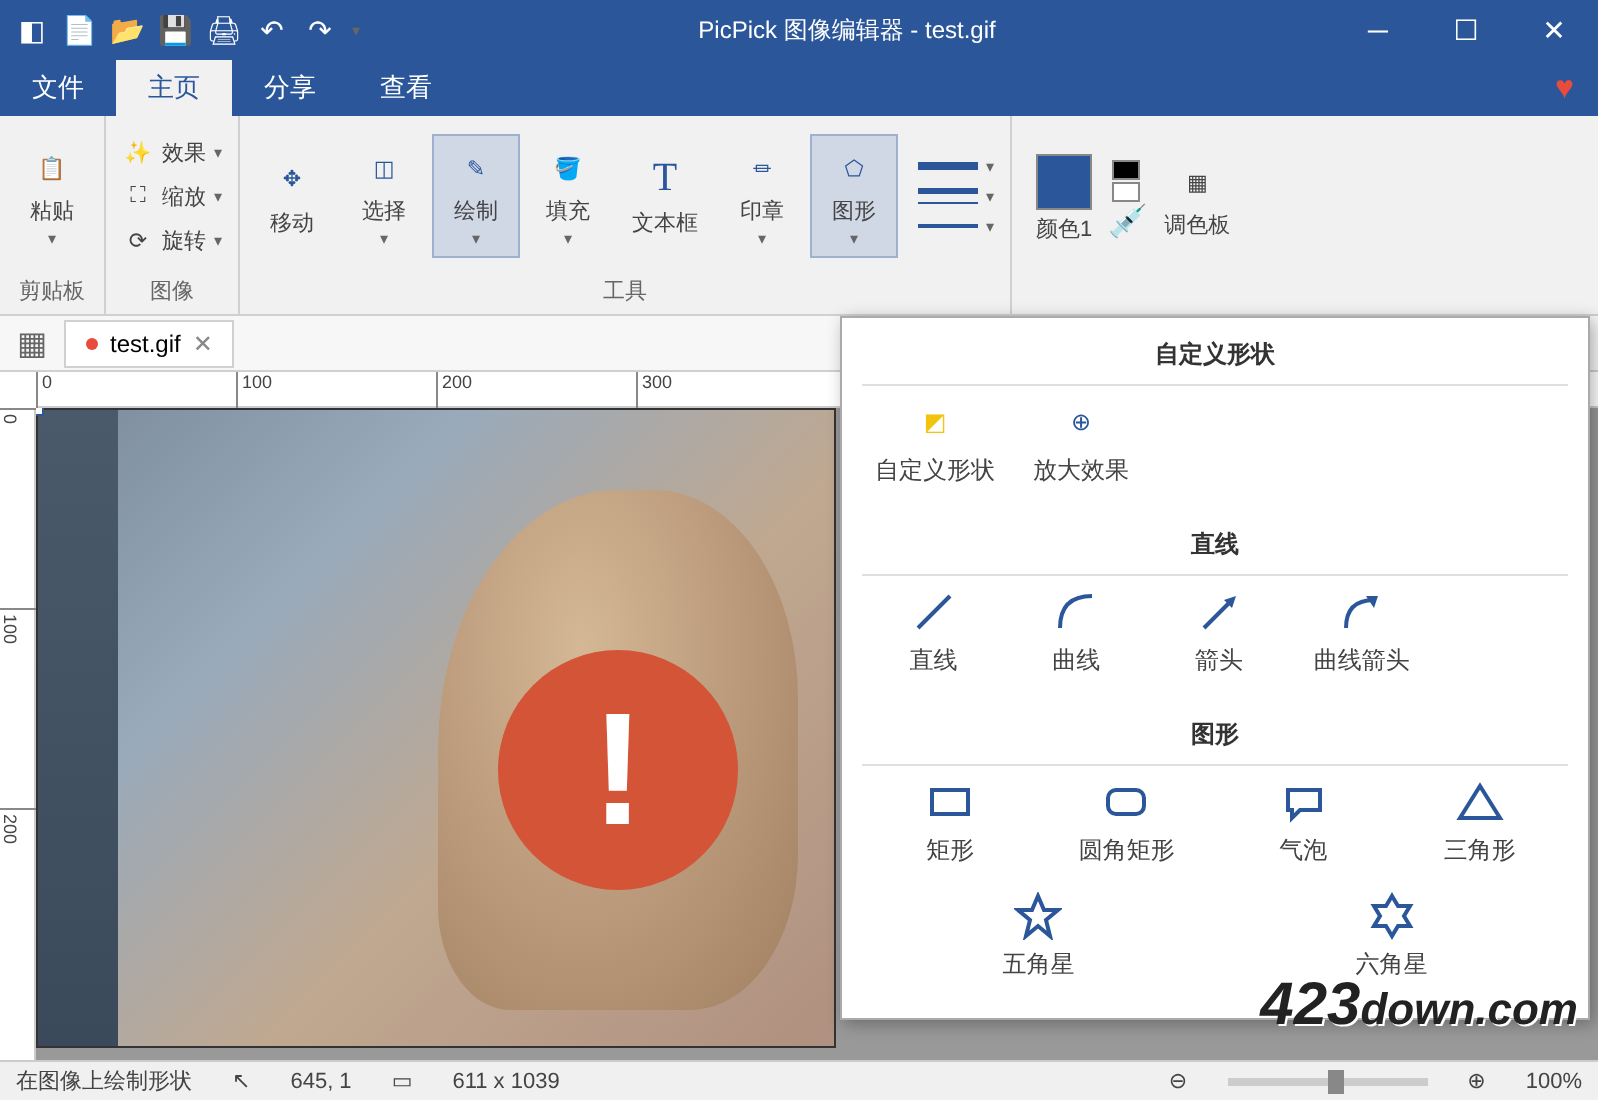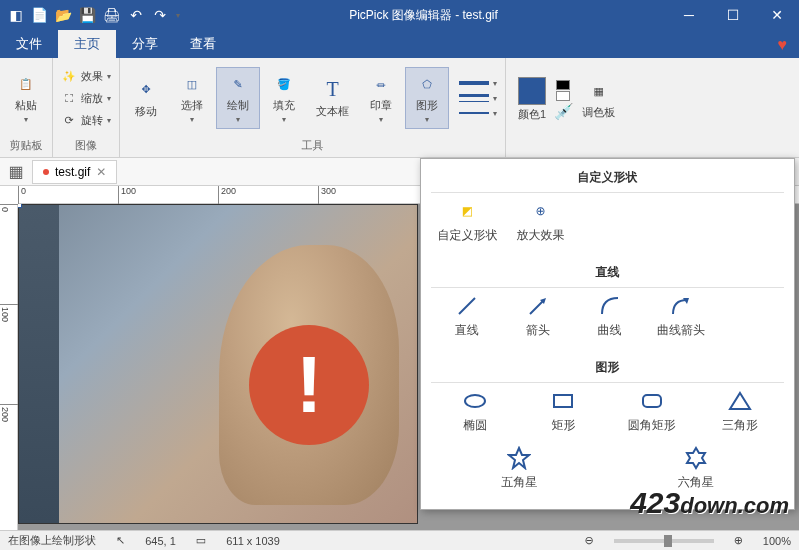--- a/index.html
+++ b/index.html
@@ -261,72 +261,72 @@
           <div class="shape-icon">
             <svg viewBox="0 0 24 24">
               <line x1="4" y1="20" x2="20" y2="4" stroke="#2b579a" stroke-width="2"></line>
             </svg>
           </div>
           <span>直线</span>
         </div>
       <div class="shape-item">
           <div class="shape-icon">
             <svg viewBox="0 0 24 24">
+              <path d="M4 20 Q4 4 20 4" stroke="#2b579a" stroke-width="2" fill="none"></path>
+            </svg>
+          </div>
+          <span>曲线</span>
+        </div>
+      <div class="shape-item">
+          <div class="shape-icon">
+            <svg viewBox="0 0 24 24">
               <line x1="4" y1="20" x2="18" y2="6" stroke="#2b579a" stroke-width="2"></line>
               <polygon points="20,4 14,6 18,10" fill="#2b579a"></polygon>
             </svg>
           </div>
           <span>箭头</span>
-        </div>
-      <div class="shape-item">
-          <div class="shape-icon">
-            <svg viewBox="0 0 24 24">
-              <path d="M4 20 Q4 4 20 4" stroke="#2b579a" stroke-width="2" fill="none"></path>
-            </svg>
-          </div>
-          <span>曲线</span>
         </div>
       <div class="shape-item">
           <div class="shape-icon">
             <svg viewBox="0 0 24 24">
               <path d="M4 20 Q4 6 18 6" stroke="#2b579a" stroke-width="2" fill="none"></path>
               <polygon points="20,4 14,4 18,10" fill="#2b579a"></polygon>
             </svg>
           </div>
           <span>曲线箭头</span>
         </div>
       <div style="flex:1"></div>
     </div>
   </div>
   <div class="shapes-section">
     <div class="shapes-header">图形</div>
     <div class="shapes-row">
       <div class="shape-item">
           <div class="shape-icon">
             <svg viewBox="0 0 24 24">
-              <ellipse cx="12" cy="12" rx="10" ry="6" stroke="#2b579a" stroke-width="2" fill="none"></ellipse>
-            </svg>
-          </div>
-          <span>椭圆</span>
-        </div>
-      <div class="shape-item">
-          <div class="shape-icon">
-            <svg viewBox="0 0 24 24">
               <rect x="3" y="6" width="18" height="12" stroke="#2b579a" stroke-width="2" fill="none"></rect>
             </svg>
           </div>
           <span>矩形</span>
         </div>
       <div class="shape-item">
           <div class="shape-icon">
             <svg viewBox="0 0 24 24">
               <rect x="3" y="6" width="18" height="12" rx="4" stroke="#2b579a" stroke-width="2" fill="none"></rect>
             </svg>
           </div>
           <span>圆角矩形</span>
+        </div>
+      <div class="shape-item">
+          <div class="shape-icon">
+            <svg viewBox="0 0 24 24">
+              <path d="M4 6 h16 v10 h-10 l-4 4 v-4 h-2 z" stroke="#2b579a" stroke-width="2" fill="none"></path>
+            </svg>
+          </div>
+          <span>气泡</span>
         </div>
       <div class="shape-item">
           <div class="shape-icon">
             <svg viewBox="0 0 24 24">
               <polygon points="12,4 22,20 2,20" stroke="#2b579a" stroke-width="2" fill="none"></polygon>
             </svg>
           </div>
           <span>三角形</span>
         </div>
     </div>

